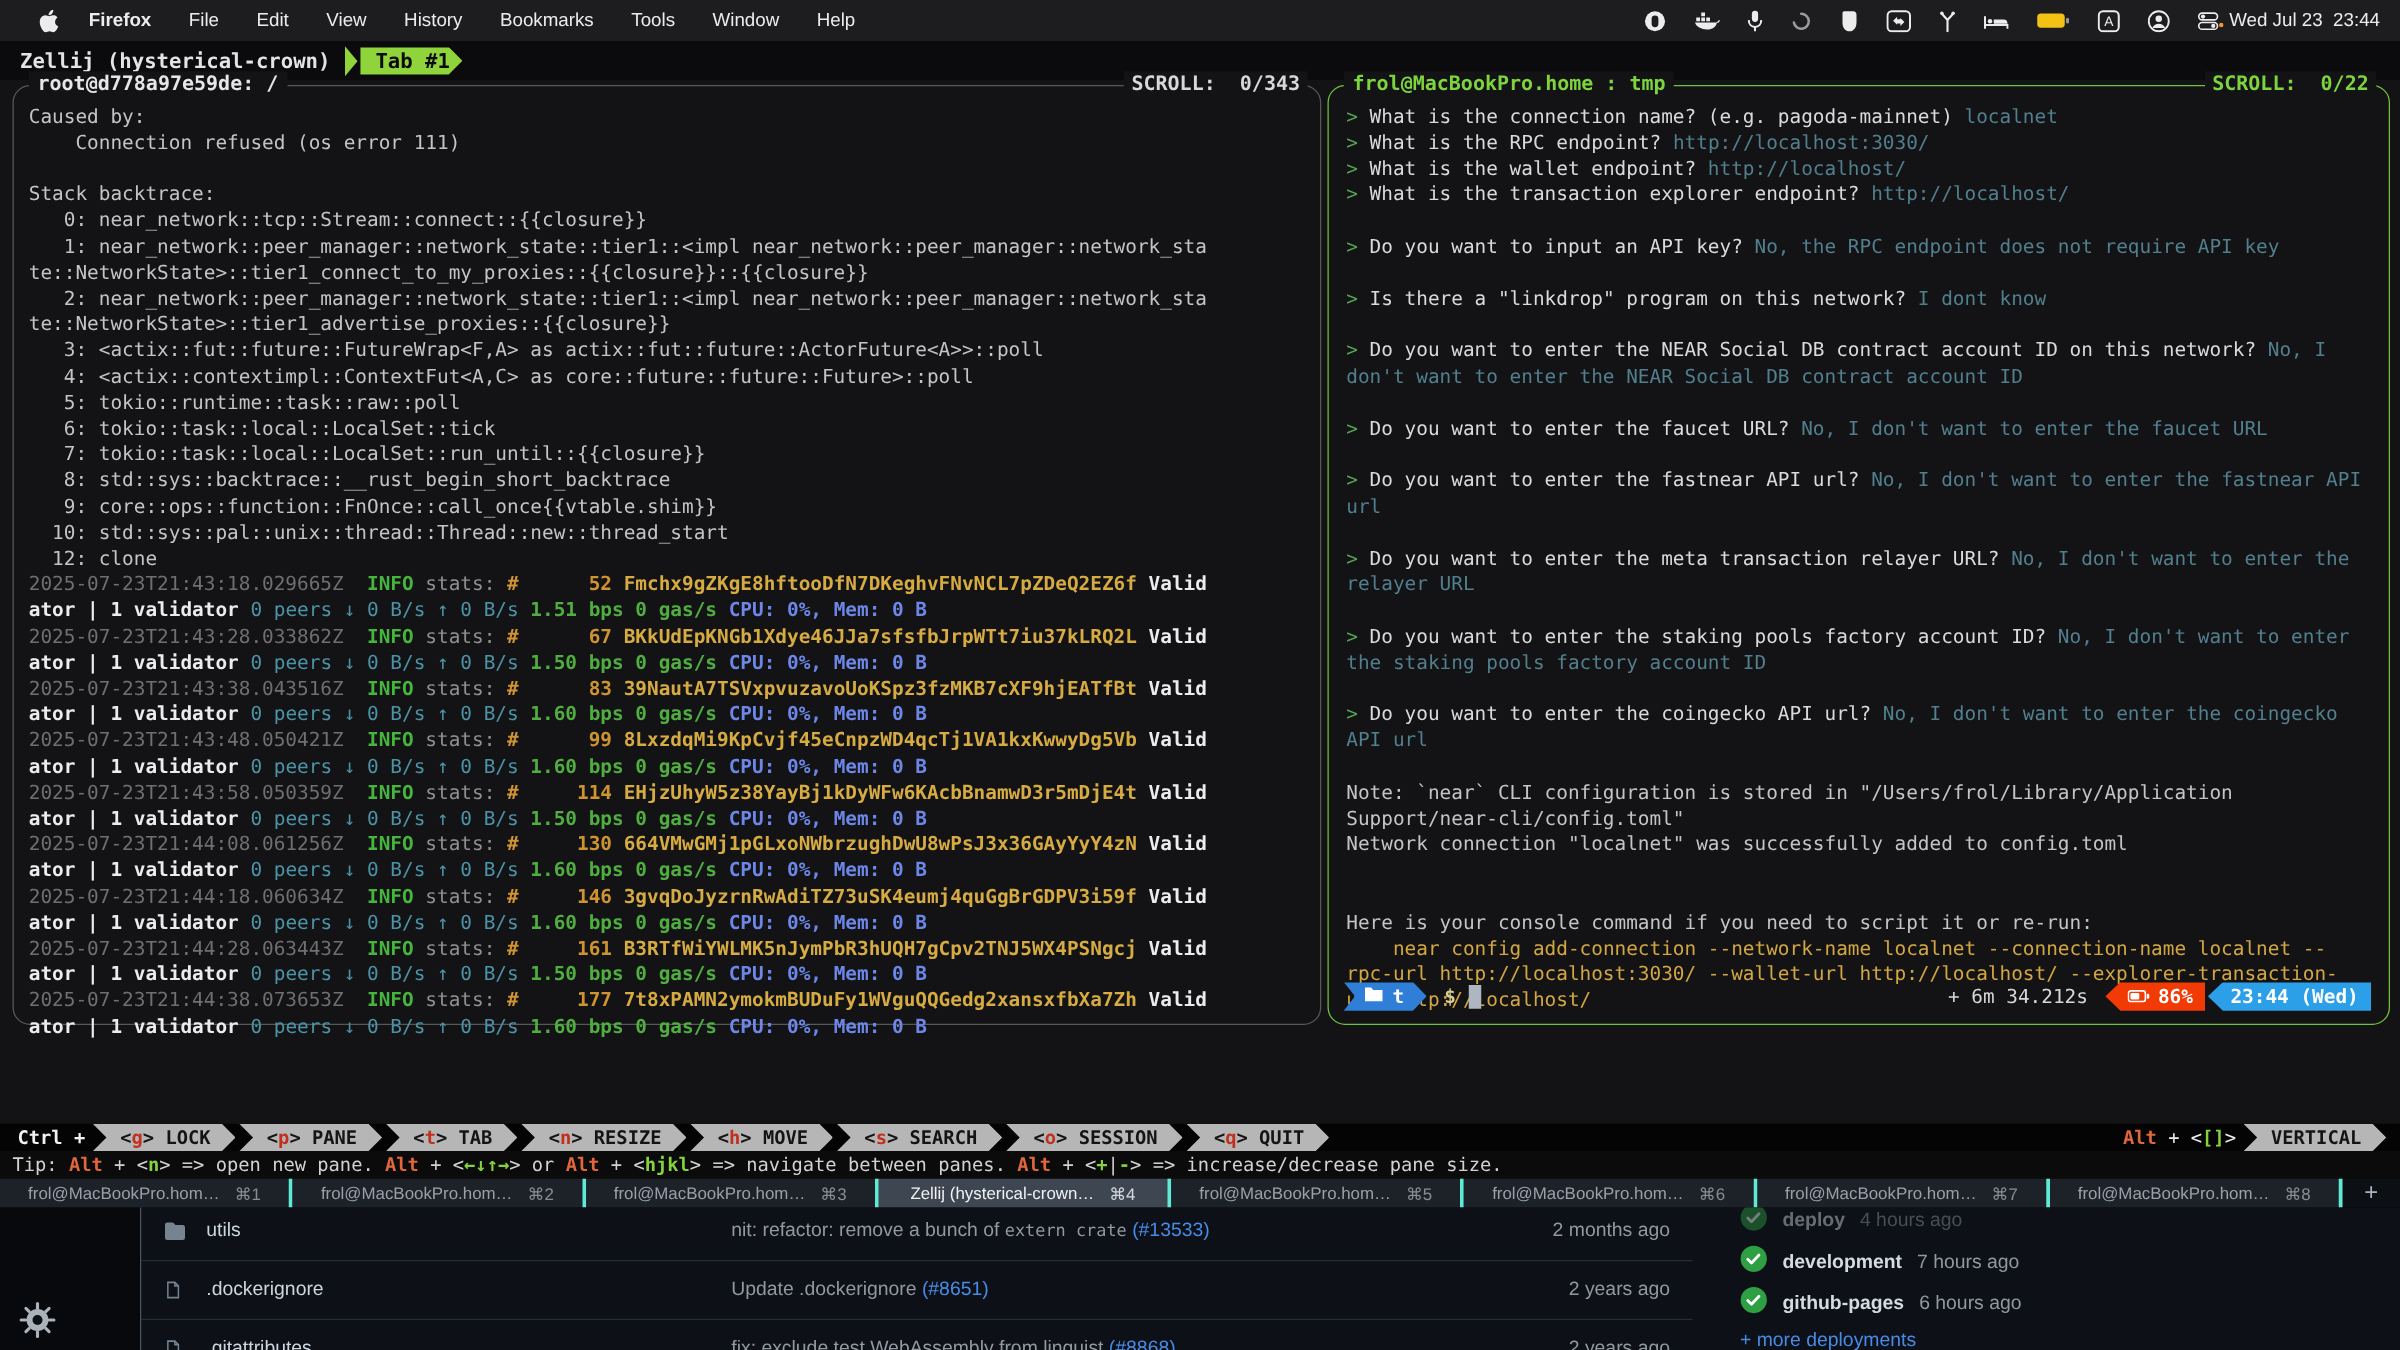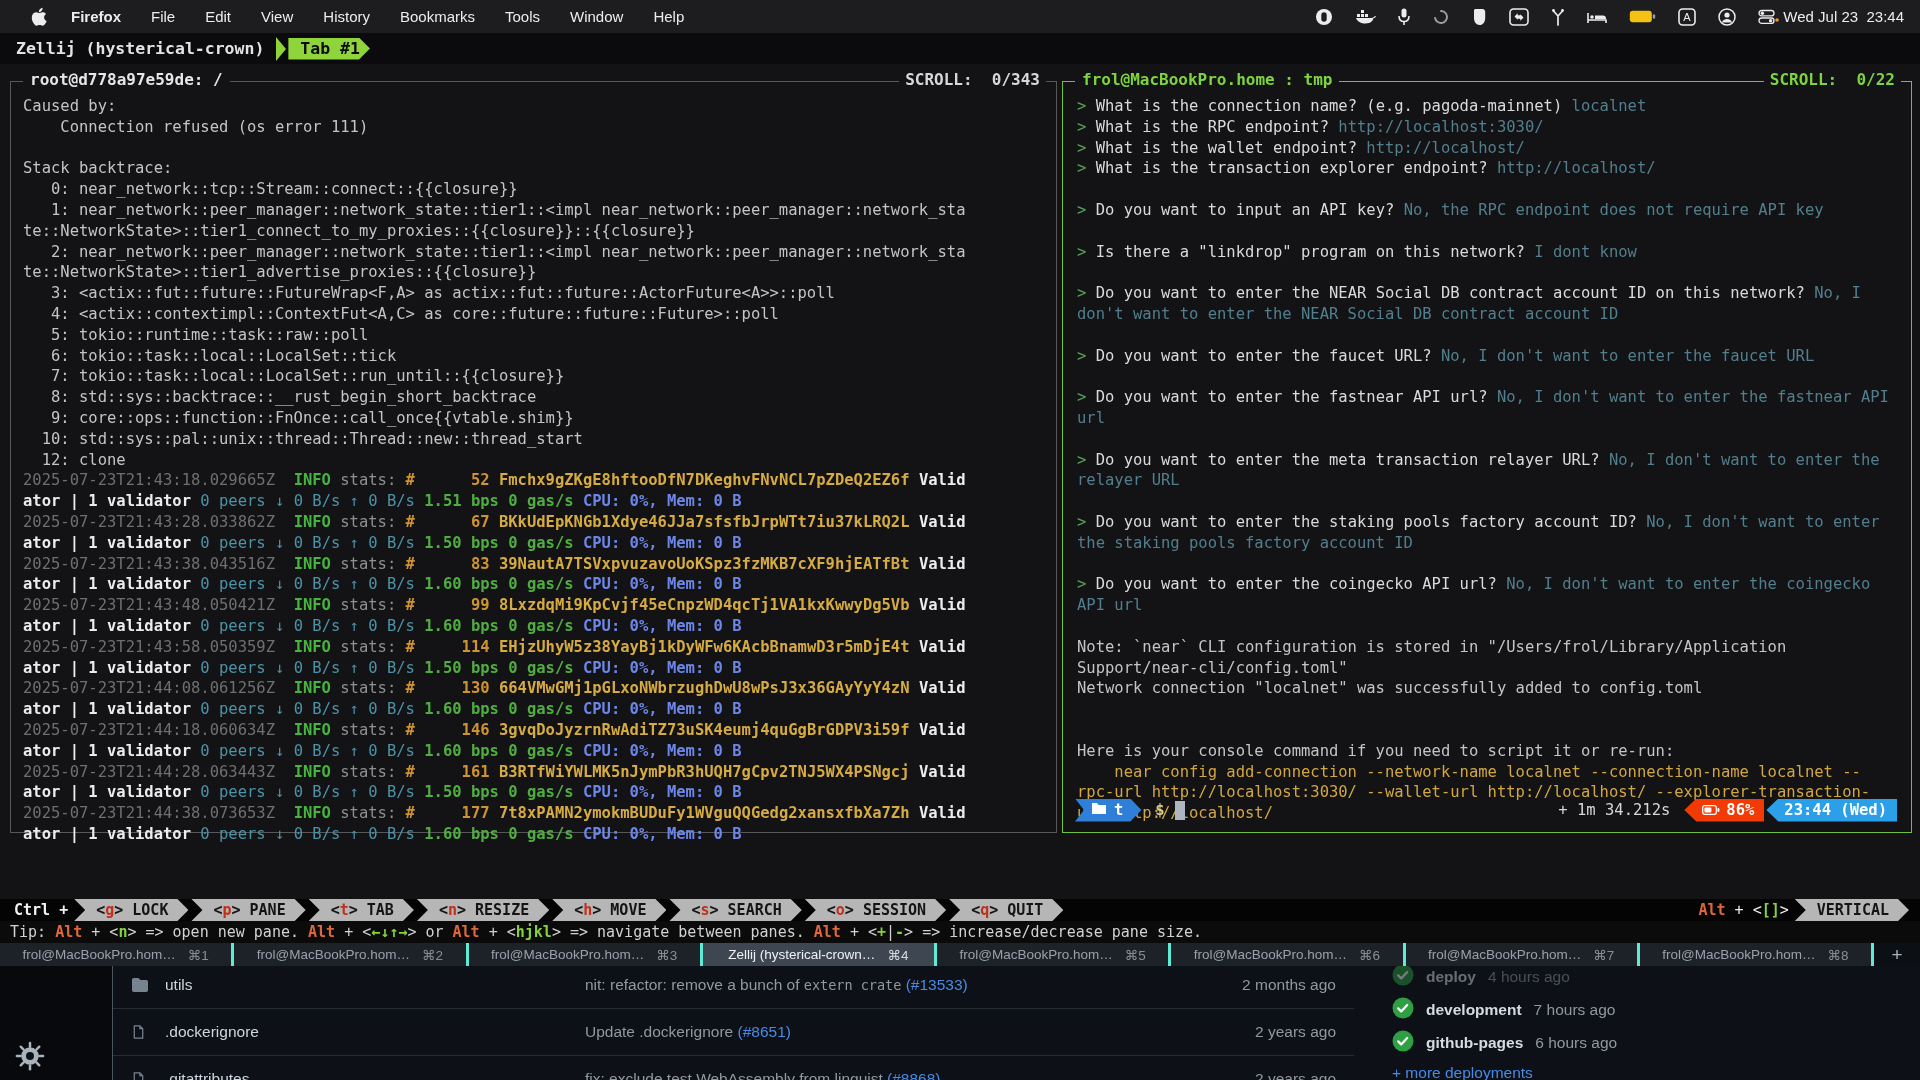--- a/index.html
+++ b/index.html
@@ -17,21 +17,21 @@
   
   .term{position:absolute;top:33px;left:0;width:1920px;height:910px;background:#131316;
     font-family:"DejaVu Sans Mono",monospace;color:#c8c8c8}
   .ztabbar{position:absolute;top:0;left:0;right:0;height:31px;background:#0b0b0d;display:flex;
     align-items:center;padding-left:16px;font-size:16.5px}
   .zsession{font-weight:bold;color:#e3e3e3;white-space:pre}
   .zarrow{width:0;height:0;border-top:12px solid transparent;border-bottom:12px solid transparent;
     border-left:10px solid #8fd43a;margin-left:12px}
   .ztab{margin-left:2px;background:#8fd43a;color:#0b0b0d;font-weight:bold;padding:1px 10px 2px 12px;
     clip-path:polygon(0 0,calc(100% - 11px) 0,100% 50%,calc(100% - 11px) 100%,0 100%);white-space:pre}
-  .pane{position:absolute;top:48px;height:752px;border:1px solid #585858;border-radius:0;box-sizing:border-box}
+  .pane{position:absolute;top:35px;height:752px;border:1px solid #585858;border-radius:14px;box-sizing:border-box}
   .pane.left{left:10px;width:1047px}
   .pane.right{left:1062px;width:850px;border-color:#6fc33c}
   .ptitle{position:absolute;top:-12px;left:12px;background:#131316;padding:0 7px;font-weight:bold;
     font-size:16px;color:#e6e6e6;white-space:pre}
   .pane.right .ptitle{color:#7dd43e}
   .pscroll{position:absolute;top:-12px;right:10px;background:#131316;padding:0 6px;font-weight:bold;
     font-size:16px;color:#d8d8d8;white-space:pre}
   .pane.right .pscroll{color:#7dd43e}
   .pbody{padding:14px 12px 0 12px;font-size:15.5px;line-height:20.8px}
   .tl{white-space:pre;color:#c4c4c4}
@@ -283,21 +283,21 @@
     <div class="prow">
       <span class="pl-seg">
         <span><svg width="16" height="13" viewBox="0 0 16 13">
               <path fill="#fff" d="M1 1h5l1.5 2H15v9H1z"></path>
             </svg></span>
         <span>t</span>
       </span>
       <span class="dollar">$</span>
       <span class="cursor"></span>
       <span class="pr-right">
-        <span class="dur">+ 1m 34.212s</span>
+        <span class="dur">+ 6m 34.212s</span>
         <span class="badge red">
           <span><svg width="18" height="10" viewBox="0 0 18 10">
                 <rect x="0.7" y="0.7" width="13.6" height="8.6" rx="2" fill="none" stroke="#fff" stroke-width="1.3"></rect>
                 <rect x="2.4" y="2.4" width="7" height="5.2" rx="1" fill="#fff"></rect>
                 <rect x="15.4" y="3" width="2" height="4" rx="1" fill="#fff"></rect>
               </svg></span>
           <span>86%</span>
         </span>
         <span class="badge blue">23:44 (Wed)</span>
       </span>

